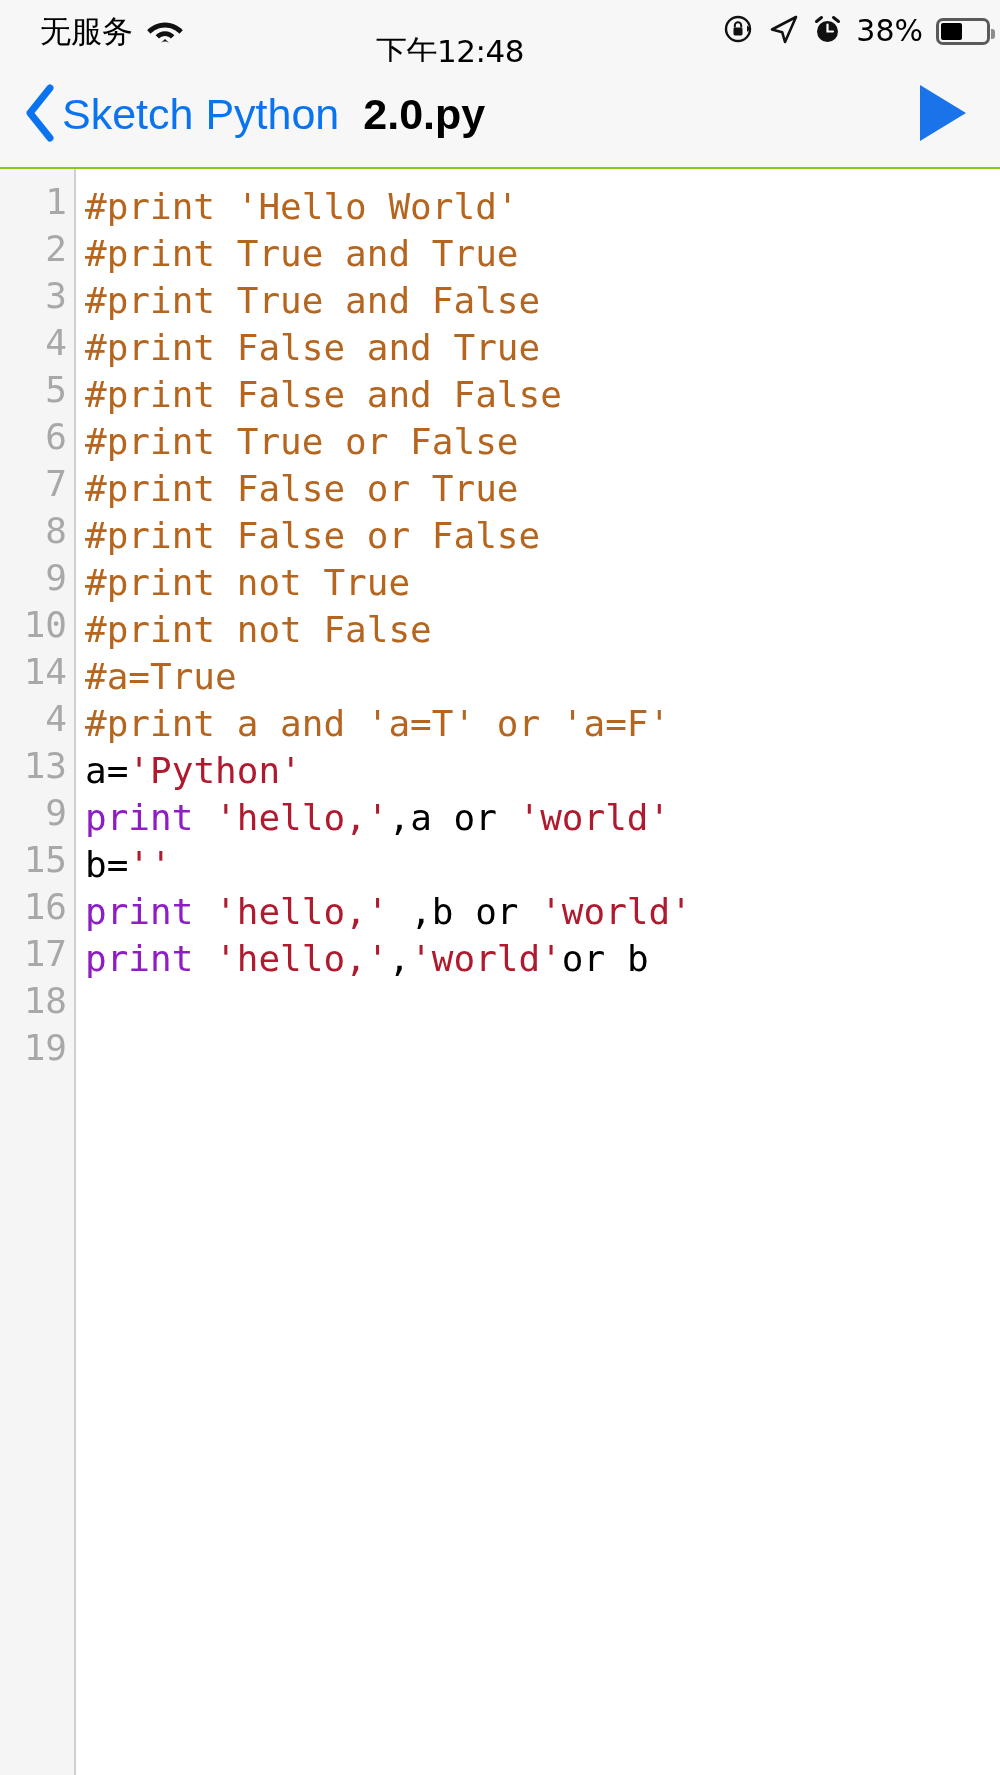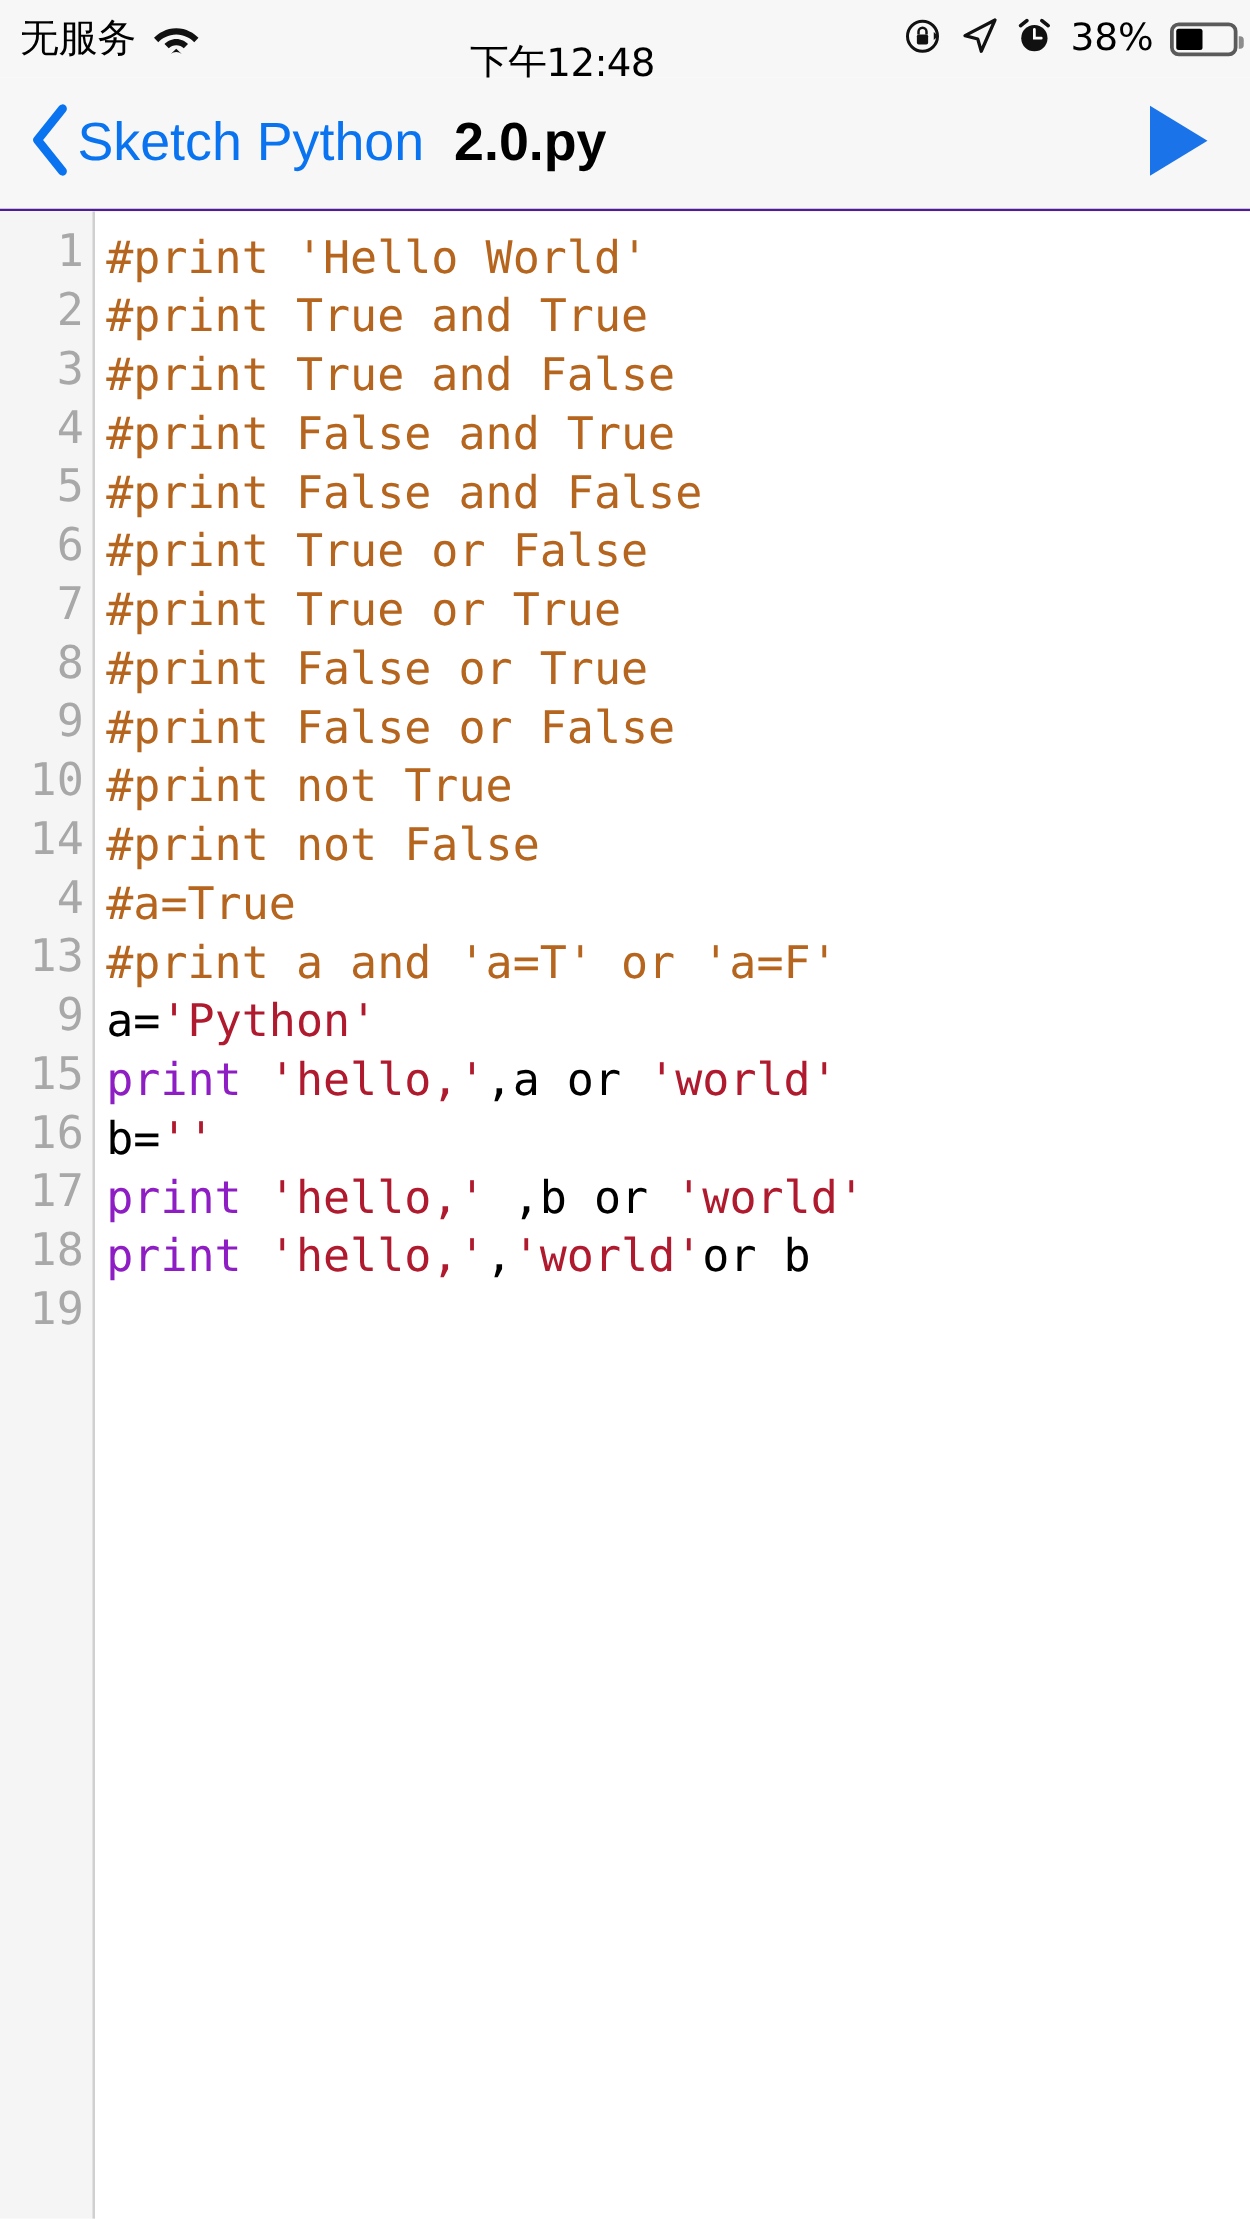--- a/index.html
+++ b/index.html
@@ -22,20 +22,21 @@
     display: flex;
     align-items: center;
     position: relative;
     box-sizing: border-box;
     padding: 0 16px;
   }
   .status-left {
     display: flex;
     align-items: center;
     gap: 12px;
+    margin-left: 24px;
   }
   .carrier {
     font-size: 31px;
     color: #000;
     letter-spacing: 0px;
     font-family: "DejaVu Sans", sans-serif;
     line-height: 1;
   }
   .wifi-icon { display: block; }
 
@@ -93,21 +94,21 @@
     position: absolute;
     left: 2px; top: 2px; bottom: 2px;
     background: #000;
     border-radius: 2px;
   }
 
   
   .nav-bar {
     height: 107px;
     background: #f7f7f7;
-    border-bottom: 2px solid #4c1d95;
+    border-bottom: 2px solid #84cc16;
     display: flex;
     align-items: center;
     position: relative;
     box-sizing: border-box;
     padding: 0 22px;
   }
   .back-group {
     display: flex;
     align-items: center;
     gap: 6px;
@@ -274,21 +275,20 @@
       <div class="gutter-num">18</div>
       <div class="gutter-num">19</div>
     </div>
   <div class="code-area" id="code-area">
       <div class="code-line"><span class="tok-comment">#print 'Hello World'</span></div>
       <div class="code-line"><span class="tok-comment">#print True and True</span></div>
       <div class="code-line"><span class="tok-comment">#print True and False</span></div>
       <div class="code-line"><span class="tok-comment">#print False and True</span></div>
       <div class="code-line"><span class="tok-comment">#print False and False</span></div>
       <div class="code-line"><span class="tok-comment">#print True or False</span></div>
-      <div class="code-line"><span class="tok-comment">#print True or True</span></div>
       <div class="code-line"><span class="tok-comment">#print False or True</span></div>
       <div class="code-line"><span class="tok-comment">#print False or False</span></div>
       <div class="code-line"><span class="tok-comment">#print not True</span></div>
       <div class="code-line"><span class="tok-comment">#print not False</span></div>
       <div class="code-line"><span class="tok-comment">#a=True</span></div>
       <div class="code-line"><span class="tok-comment">#print a and 'a=T' or 'a=F'</span></div>
       <div class="code-line"><span class="tok-plain">a=</span><span class="tok-string">'Python'</span></div>
       <div class="code-line"><span class="tok-keyword">print</span><span class="tok-plain"> </span><span class="tok-string">'hello,'</span><span class="tok-plain">,a or </span><span class="tok-string">'world'</span></div>
       <div class="code-line"><span class="tok-plain">b=</span><span class="tok-string">''</span></div>
       <div class="code-line"><span class="tok-keyword">print</span><span class="tok-plain"> </span><span class="tok-string">'hello,'</span><span class="tok-plain"> ,b or </span><span class="tok-string">'world'</span></div>

